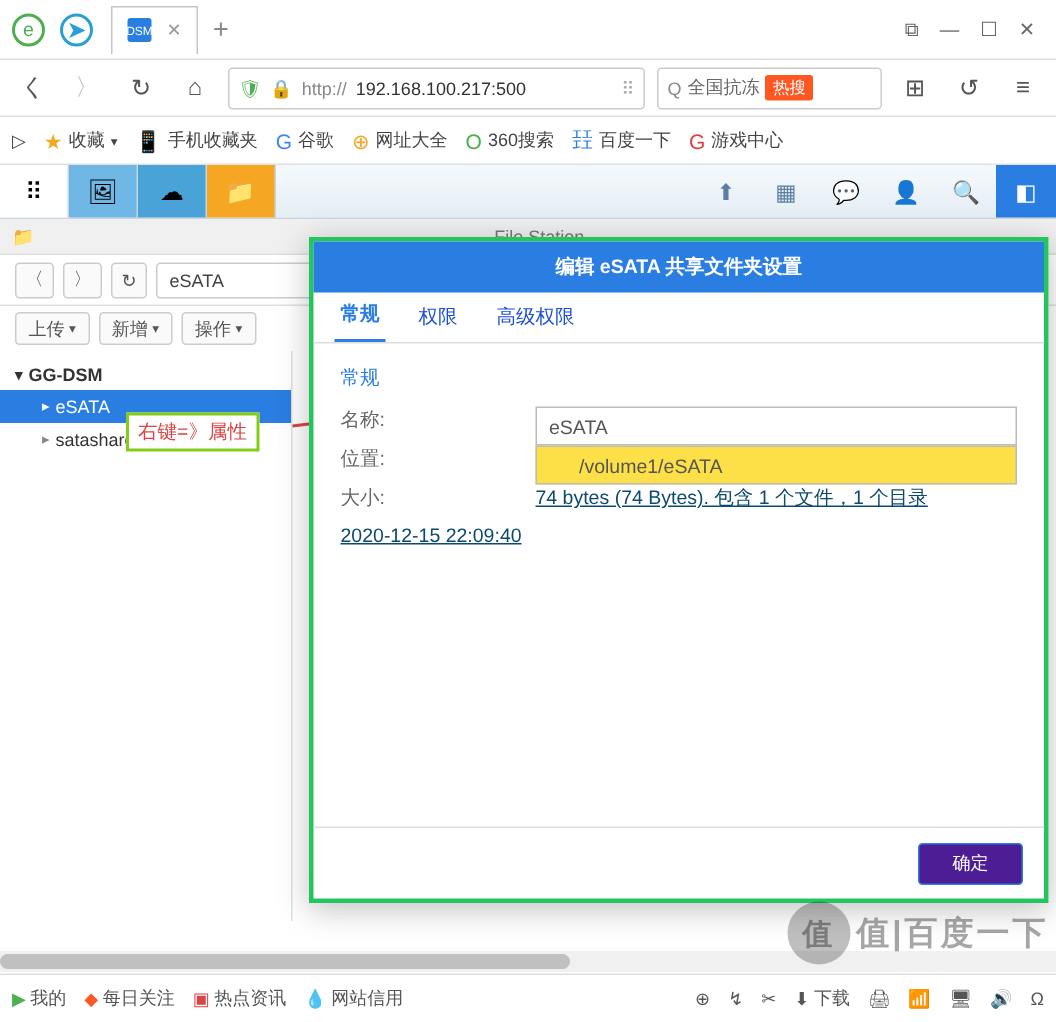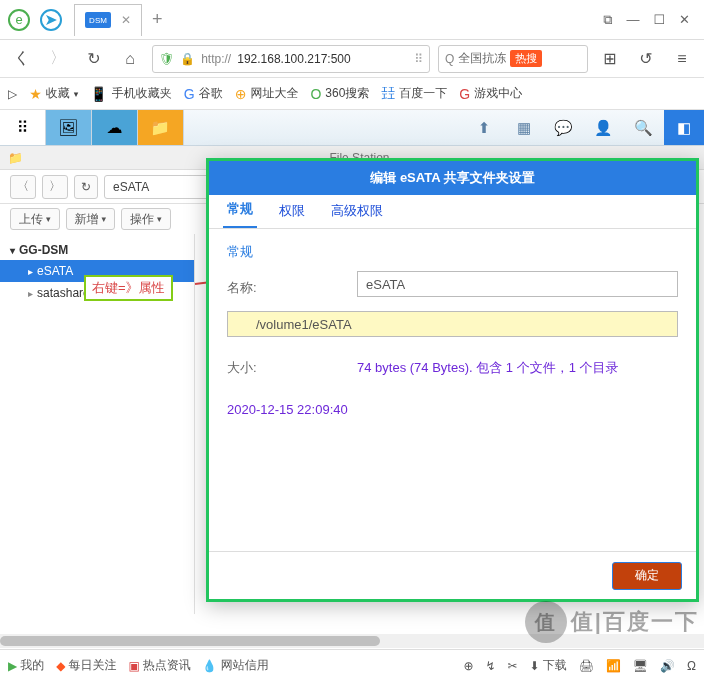--- a/index.html
+++ b/index.html
@@ -2,21 +2,21 @@
 <html><head>
 <meta charset="utf-8">
 <style>
 * { margin: 0; padding: 0; box-sizing: border-box; font-family: "Microsoft YaHei", Arial, sans-serif; }
 body { width: 704px; height: 681px; background: #fff; overflow: hidden; position: relative; font-size: 12px; }
 
 .titlebar { height: 40px; display: flex; align-items: center; border-bottom: 1px solid #ddd; }
 .tb-icons { display: flex; gap: 10px; padding: 0 8px; }
 .tb-icon { width: 26px; height: 26px; display: flex; align-items: center; justify-content: center; font-size: 16px; }
 .tab { display: flex; align-items: center; height: 32px; padding: 0 10px; border: 1px solid #c5c5c5; border-bottom: none; background: #fff; margin-left: 4px; gap: 6px; max-width: 240px; }
-.tab .fav { width: 26px; height: 16px; background: #2a7de1; color: #fff; font-size: 8px; display: flex; align-items: center; justify-content: center; border-radius: 2px; }
+.tab .fav { width: 16px; height: 16px; background: #2a7de1; color: #fff; font-size: 8px; display: flex; align-items: center; justify-content: center; border-radius: 2px; }
 .tab .title { font-size: 12px; color: #333; white-space: nowrap; overflow: hidden; text-overflow: ellipsis; }
 .tab .x { color: #999; margin-left: 4px; cursor: pointer; }
 .plus { margin-left: 10px; color: #888; font-size: 18px; }
 .winbtns { margin-left: auto; display: flex; gap: 14px; padding-right: 14px; color: #666; font-size: 13px; }
 
 .addressbar { height: 38px; display: flex; align-items: center; padding: 0 8px; gap: 8px; border-bottom: 1px solid #e0e0e0; }
 .nav-btn { width: 28px; height: 28px; display: flex; align-items: center; justify-content: center; color: #555; font-size: 16px; cursor: pointer; }
 .url-box { flex: 1; height: 28px; border: 1px solid #ccc; border-radius: 3px; display: flex; align-items: center; padding: 0 6px; gap: 6px; color: #888; }
 .url-box .shield { color: #4CAF50; }
 .search-box { width: 150px; height: 28px; border: 1px solid #ccc; border-radius: 3px; display: flex; align-items: center; padding: 0 6px; gap: 4px; color: #666; }
@@ -57,29 +57,29 @@
 .arrow { position: absolute; left: 195px; top: 283px; width: 170px; height: 2px; background: #d94545; z-index: 5; transform: rotate(-7deg); transform-origin: left; }
 .arrow::after { content: ''; position: absolute; right: -2px; top: -5px; border-left: 12px solid #d94545; border-top: 6px solid transparent; border-bottom: 6px solid transparent; }
 
 .dialog { position: absolute; left: 206px; top: 158px; width: 493px; height: 444px; background: #fff; border: 3px solid #22c55e; box-shadow: 0 4px 20px rgba(0,0,0,0.25); z-index: 10; display: flex; flex-direction: column; }
 .dlg-title { height: 34px; background: #2a7de1; color: #fff; display: flex; align-items: center; justify-content: center; font-size: 13px; font-weight: bold; }
 .dlg-tabs { height: 34px; border-bottom: 1px solid #ddd; display: flex; align-items: flex-end; padding: 0 14px; gap: 18px; }
 .dlg-tab { padding: 8px 4px; color: #1d4ed8; cursor: pointer; font-size: 13px; }
 .dlg-tab.active { color: #2a7de1; border-bottom: 2px solid #2a7de1; font-weight: bold; }
 .dlg-body { flex: 1; padding: 14px 18px; color: #555; font-size: 13px; }
 .dlg-section { color: #2a7de1; margin-bottom: 10px; }
-.dlg-row { display: flex; align-items: flex-end; margin-bottom: 14px; min-height: 26px; }
+.dlg-row { display: flex; align-items: flex-start; margin-bottom: 0; min-height: 26px; }
 .dlg-label { width: 130px; color: #666; }
-.dlg-val { flex: 1; color: #6d28d9; }
+.dlg-val { flex: 1; color: #0c4a6e; text-decoration: underline; }
 .dlg-input { flex: 1; height: 26px; border: 1px solid #bbb; padding: 0 8px; color: #555; background: #fff; display: flex; align-items: center; }
 .hl { position: absolute; border: 2px solid #d94545; pointer-events: none; }
 .hl1 { left: 356px; top: 242px; width: 254px; height: 56px; }
 .dlg-buttons { height: 48px; border-top: 1px solid #ddd; display: flex; align-items: center; justify-content: flex-end; padding: 0 14px; gap: 10px; }
 .btn { height: 28px; padding: 0 22px; border: 1px solid #ccc; border-radius: 3px; background: #fafafa; cursor: pointer; font-size: 12px; color: #555; display: flex; align-items: center; }
-.btn.primary { background: #c2410c; color: #fff; border-color: #2a7de1; }
+.btn.primary { background: #4c1d95; color: #fff; border-color: #2a7de1; }
 
 .statusbar { position: absolute; bottom: 0; left: 0; right: 0; height: 32px; border-top: 1px solid #ddd; display: flex; align-items: center; padding: 0 8px; gap: 12px; background: #fff; font-size: 12px; color: #555; }
 .sb-item { display: flex; align-items: center; gap: 3px; cursor: pointer; }
 .scroll-h { position: absolute; bottom: 33px; left: 0; right: 0; height: 14px; background: #f0f0f0; }
 .scroll-h::before { content: ''; position: absolute; left: 0; top: 2px; width: 380px; height: 10px; background: #c0c0c0; border-radius: 5px; }
 
 .wm { position: absolute; right: 5px; bottom: 38px; font-size: 22px; font-weight: bold; color: rgba(0,0,0,0.35); letter-spacing: 2px; z-index: 20; display: flex; align-items: center; gap: 4px; }
 .wm .circ { width: 42px; height: 42px; border-radius: 50%; background: rgba(0,0,0,0.25); display: flex; align-items: center; justify-content: center; font-size: 20px; }
 </style>
 </head>
@@ -238,21 +238,22 @@
   </div>
   <div class="dlg-body">
     <div class="dlg-section">常规</div>
     <div class="dlg-row">
       <div class="dlg-label">名称:</div>
       <div class="dlg-input">
           <span>eSATA</span>
         </div>
     </div>
     <div class="dlg-row">
-      <div class="dlg-input" style="background:#fef9c3;padding-left:28px;">
+      <div class="dlg-label">位置:</div>
+      <div class="dlg-input" style="background:#fde047;padding-left:28px;">
           <span>/volume1/eSATA</span>
         </div>
     </div>
     <div class="dlg-row">
       <div class="dlg-label">大小:</div>
       <div class="dlg-val">74 bytes (74 Bytes). 包含 1 个文件，1 个目录</div>
     </div>
     <div class="dlg-row">
       <div class="dlg-val">2020-12-15 22:09:40</div>
     </div>

